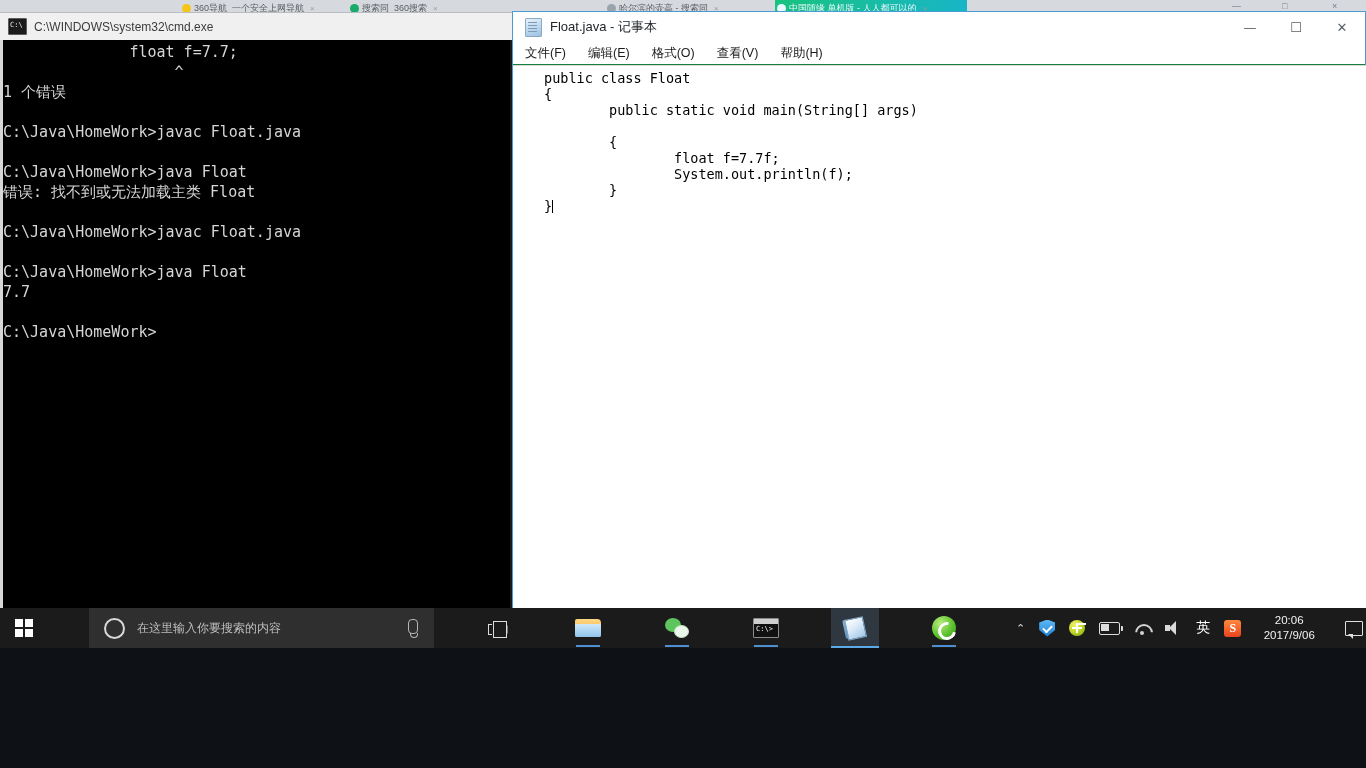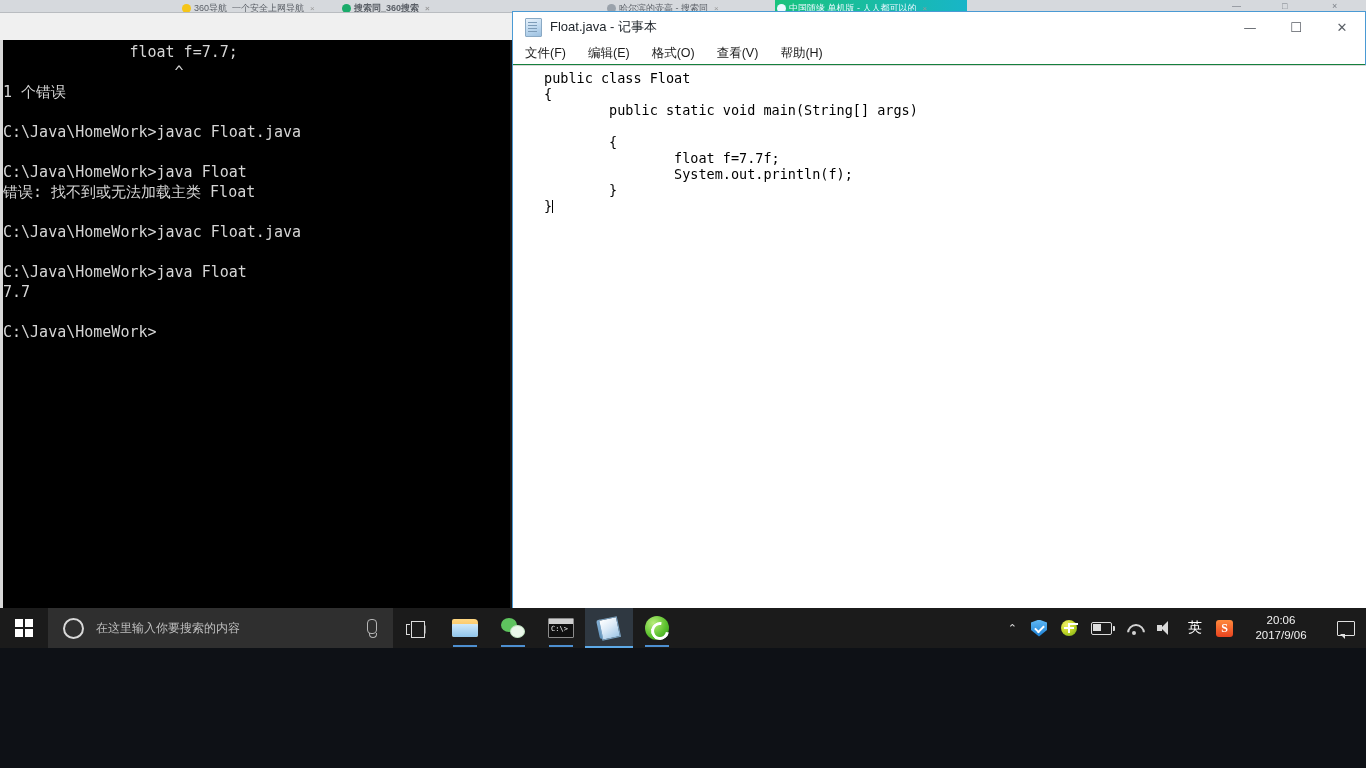--- a/index.html
+++ b/index.html
@@ -222,21 +222,21 @@
     width: 12px; height: 22px;
     background: repeating-linear-gradient(180deg,#2c3340 0 2px, #7a8494 2px 4px);
     border-radius: 1px;
   }
 
   
   #taskbar {
     position: absolute; left: 0; bottom: 0;
     width: 1366px; height: 40px;
     background: #1b1b1b;
-    display: flex; align-items: center;
+    display: flex; align-items: center; gap: 41px;
   }
   #start-button {
     width: 48px; height: 40px;
     display: flex; align-items: center; justify-content: center;
     flex: none;
   }
   .win-logo {
     width: 18px; height: 18px;
     display: grid; grid-template-columns: 1fr 1fr; grid-template-rows: 1fr 1fr;
     gap: 2px;
@@ -471,41 +471,45 @@
 <body>
 
 <div id="screen">
 
   <div id="bg-browser">
     <div class="bgtab" style="left:180px;width:150px;">
       <span class="favi" style="background:#f5c518"></span>
       <span>360导航_一个安全上网导航</span>
       <span class="tclose">×</span>
     </div>
-    <div class="bgtab" style="left:340px;width:155px;font-weight:bold;">
+    <div class="bgtab" style="left:348px;width:155px;">
       <span class="favi" style="background:#1aab6a"></span>
       <span>搜索同_360搜索</span>
       <span class="tclose">×</span>
     </div>
     <div class="bgtab" style="left:605px;width:165px;">
       <span class="favi" style="background:#9aa2ab"></span>
       <span>哈尔滨的壶高 - 搜索同</span>
       <span class="tclose">×</span>
     </div>
     <div class="bgtab active" style="left:775px;width:190px;">
       <span class="favi" style="background:#eaf9ff"></span>
       <span>中国随缘 单机版 - 人人都可以的</span>
       <span class="tclose">×</span>
     </div>
     <span class="wctl" style="left:1232px;">—</span>
     <span class="wctl" style="left:1282px;">□</span>
     <span class="wctl" style="left:1332px;">×</span>
   </div>
 
   <div id="cmd-window">
+    <div id="cmd-titlebar">
+      <div id="cmd-icon"></div>
+      <div id="cmd-title">C:\WINDOWS\system32\cmd.exe</div>
+    </div>
     <div id="cmd-body">
       <div id="cmd-leftedge"></div>
       <div id="cmd-text">              float f=7.7;
                    ^
 1 个错误
 
 C:\Java\HomeWork&gt;javac Float.java
 
 C:\Java\HomeWork&gt;java Float
 错误: 找不到或无法加载主类 Float

